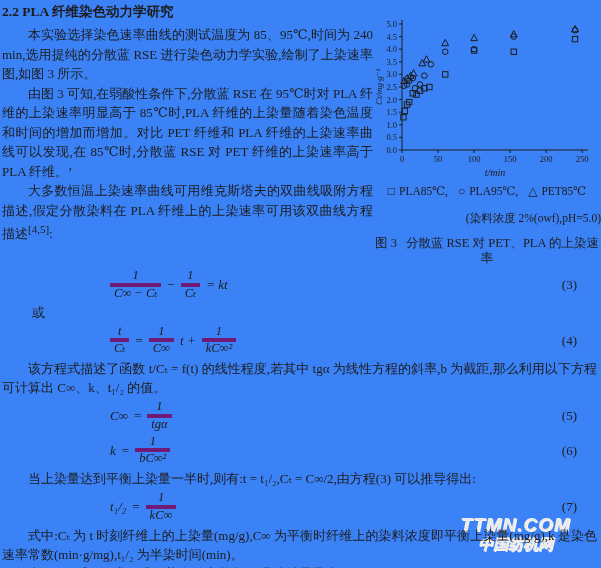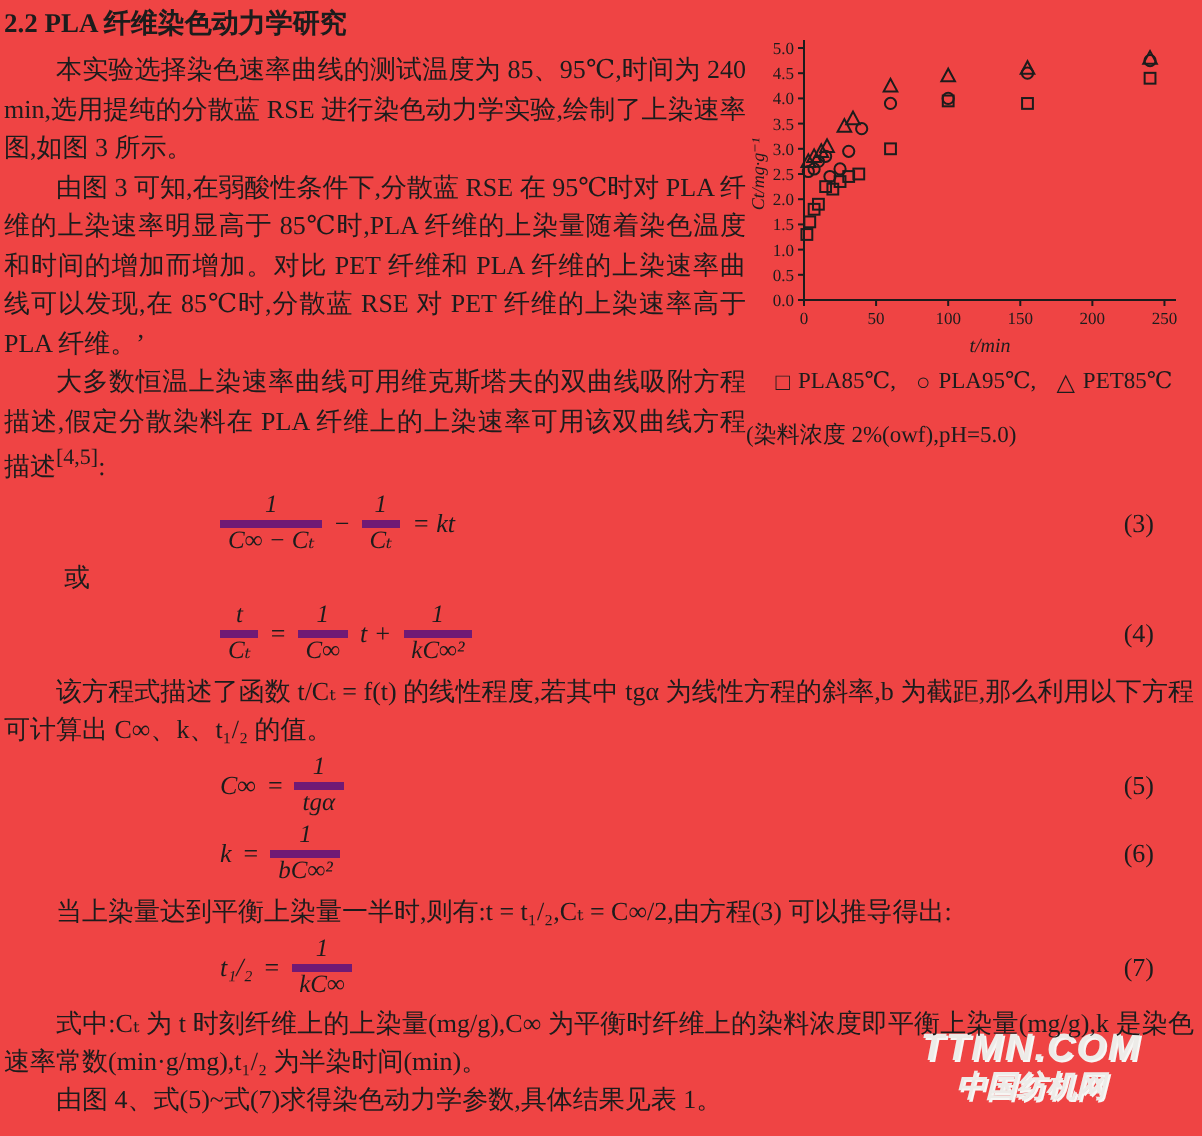--- a/index.html
+++ b/index.html
@@ -1,34 +1,34 @@
 <!DOCTYPE html>
 <html><head>
 <meta charset="utf-8">
 <style>
   * { box-sizing: border-box; }
   html,body { margin:0; padding:0; background:#fff; }
   .page {
     position:relative; width:601px; height:568px; overflow:hidden;
-    background:#ef4444; color:#1c1c1c;
+    background:#3b82f6; color:#1c1c1c;
     font-family:"Liberation Serif","DejaVu Serif",serif;
     font-size:13px; line-height:19.5px;
     padding:2px 0 0 2px;
   }
   .top-row { display:flex; }
   .left-col { width:371px; }
   .right-col { flex:1; padding-top:6px; position:relative; }
   h1,h2 { font-size:13.5px; font-weight:bold; margin:0 0 3px 0; line-height:20px; }
   p.body-p { margin:0; text-indent:2em; text-align:justify; }
   sup.ref { font-size:11px; }
   .fig-chart { display:block; margin:4px auto 0 auto; }
   .legend-row { display:flex; justify-content:center; gap:10px; font-size:11.5px; line-height:14px; margin-top:0; }
   .legend-item { display:flex; align-items:center; gap:4px; }
   .legend-marker { font-size:12px; line-height:12px; }
-  .fig-note { text-align:left; font-size:11.5px; margin-top:13px; line-height:14px;font-family:Liberation Serif, serif; }
+  .fig-note { text-align:right; font-size:11.5px; margin-top:13px; line-height:14px;font-family:Liberation Serif, serif; }
   .fig-caption { text-align:center; font-size:12.5px; margin-top:11px; line-height:15px; }
   .fig-caption .cap-prefix { margin-right:9px; }
   .bottom { margin-top:2px; padding-right:4px; }
   .eq-row { display:flex; justify-content:space-between; align-items:center;
             padding-left:108px; padding-right:20px; margin:3px 0; }
   .eq-body { display:flex; align-items:center; gap:6px; font-size:13px; font-style:italic; }
   .eq-num { font-style:normal; font-size:13px; }
   .frac { display:inline-block; text-align:center; vertical-align:middle; line-height:1.1; font-size:12.5px; }
   .frac .num { display:block; padding:0 4px; }
   .frac .den { display:block; border-top:4px solid #701a75; padding:0 4px; }
@@ -144,20 +144,23 @@
             <span class="legend-item">
               <span class="legend-marker">○</span>
               <span>PLA95℃,</span>
             </span>
             <span class="legend-item">
               <span class="legend-marker">△</span>
               <span>PET85℃</span>
             </span>
           </div>
         <div class="fig-note">(染料浓度 2%(owf),pH=5.0)</div>
+        <div class="fig-caption">
+          <span class="cap-prefix">图 3</span><span>分散蓝 RSE 对 PET、PLA 的上染速率</span>
+        </div>
       </div>
     </div>
 
     <div class="bottom">
 
       <div class="eq-row">
         <span class="eq-body">
           <span class="frac">
             <span class="num">1</span>
             <span class="den">C∞ − Cₜ</span>

